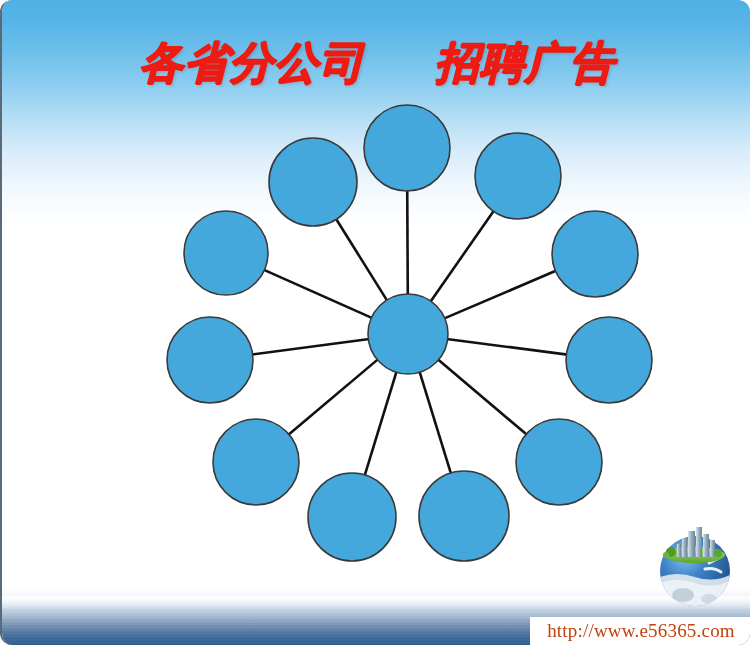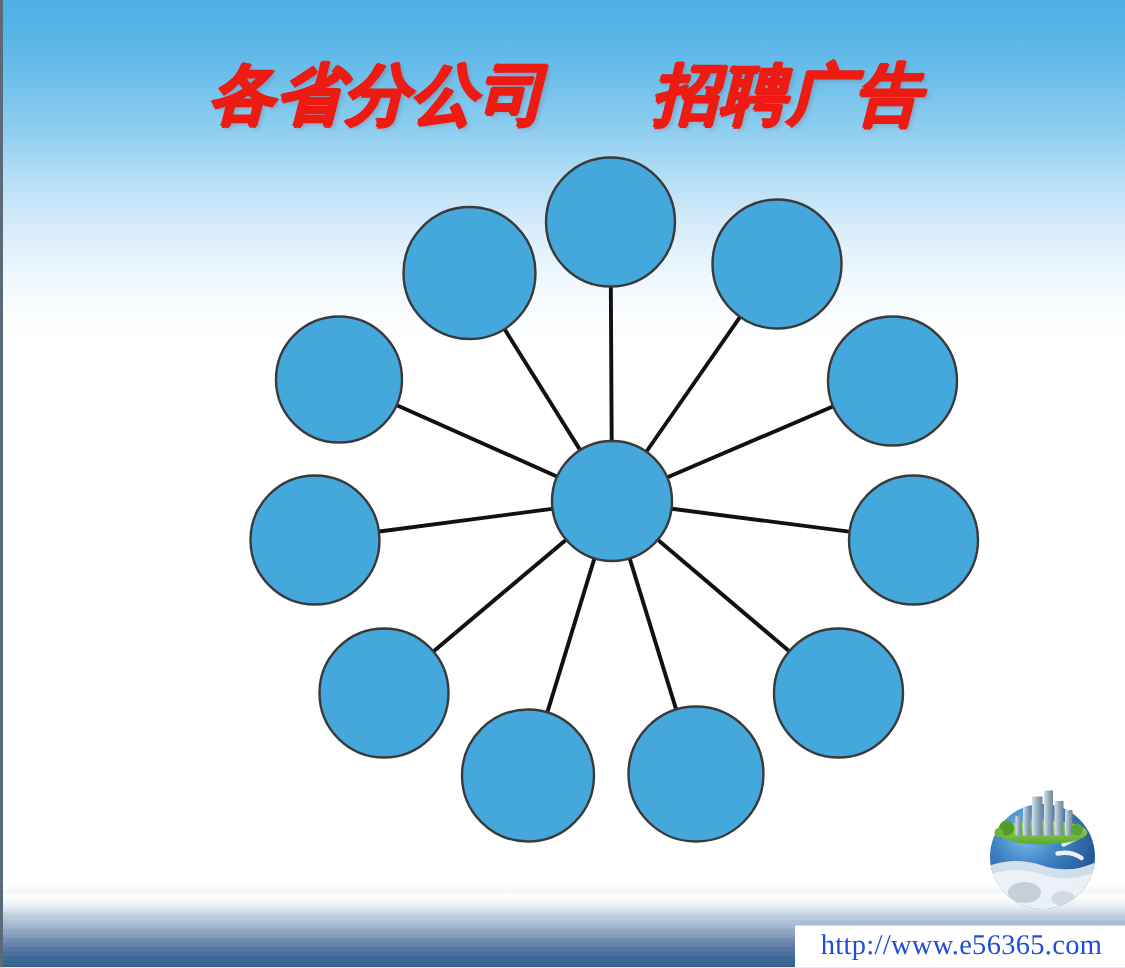--- a/index.html
+++ b/index.html
@@ -12,20 +12,21 @@
     font-family: "Liberation Sans", sans-serif;
   }
   #slide {
     position: relative;
     width: 750px;
     height: 645px;
     overflow: hidden;
     background: #ffffff;
     box-sizing: border-box;
     border-left: 2px solid #5a6a78;
+    border-radius: 12px;
   }
   
   .bg-sky {
     position: absolute;
     left: 0; top: 0;
     width: 750px;
     height: 230px;
     background: linear-gradient(to bottom,
         #4fb0e4 0%,
         #55b3e6 8%,
@@ -143,21 +144,21 @@
     height: 28px;
     background: #ffffff;
     z-index: 8;
     display: flex;
     align-items: center;
     justify-content: center;
   }
   .url-text {
     font-family: "Liberation Serif", "DejaVu Serif", serif;
     font-size: 19px;
-    color: #1d4ed8;
+    color: #c2410c;
     letter-spacing: 0.2px;
     white-space: nowrap;
   }
 </style>
 </head>
 <body>
 
 <div id="slide">
 
   <div class="bg-sky"></div>

